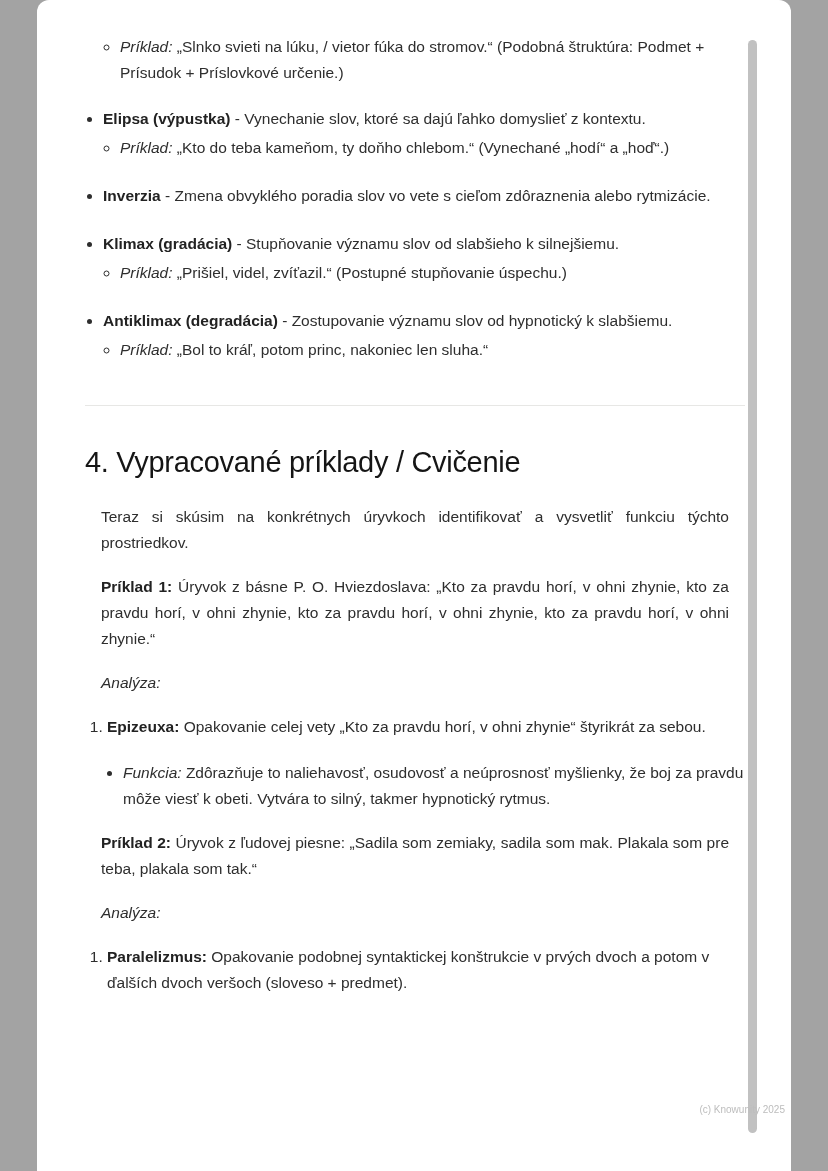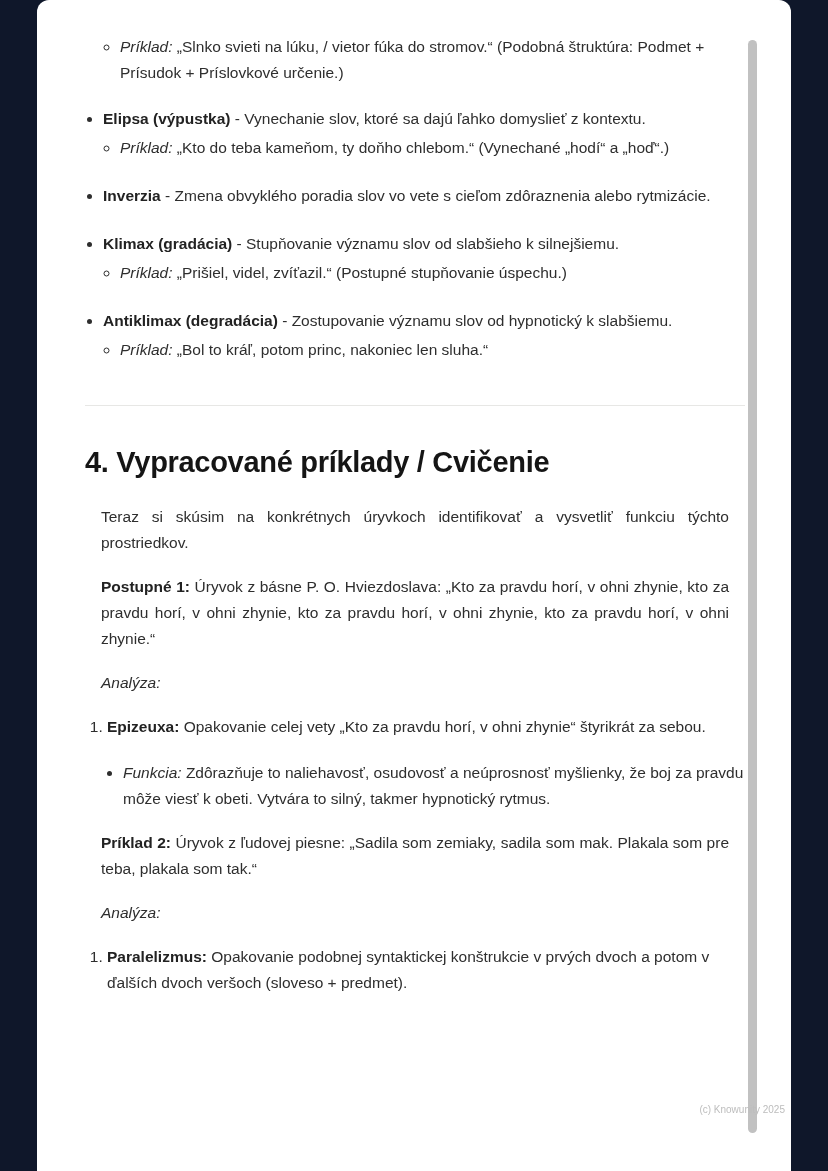--- a/index.html
+++ b/index.html
@@ -5,21 +5,21 @@
   * { margin:0; padding:0; box-sizing:border-box; }
   html,body { width:828px; }
   body {
     font-family:"Liberation Sans", sans-serif;
     background:#f1f1ef;
   }
   .viewport {
     position:relative;
     width:828px; height:1171px;
     overflow:hidden;
-    background:#0f172a;
+    background:#a3a3a3;
   }
   .page {
     position:absolute;
     left:37px; top:0;
     width:754px; height:1171px;
     background:#ffffff;
     border-radius:12px 12px 0 0;
   }
   .content {
     padding:34px 46px 0 48px;
@@ -27,21 +27,21 @@
     font-size:15.5px;
     line-height:26px;
   }
   strong { font-weight:700; color:#222; }
   em { font-style:italic; }
   p { margin:18px 16px; }
   p.justify { text-align:justify; }
   p.italic { font-style:italic; }
   h2 {
     font-size:29px;
-    font-weight:700;
+    font-weight:400;
     color:#151515;
     line-height:1.25;
     margin:38px 0 24px 0;
     letter-spacing:-0.3px;
   }
   hr.divider {
     border:none;
     border-top:1px solid #e7e7e5;
     margin:42px 0 0 0;
   }
@@ -123,21 +123,21 @@
           </ul>
         </li>
       </ul>
 
       <hr class="divider">
 
       <h2>4. Vypracované príklady / Cvičenie</h2>
 
       <p class="justify">Teraz si skúsim na konkrétnych úryvkoch identifikovať a vysvetliť funkciu týchto prostriedkov.</p>
 
-      <p class="justify"><strong>Postupné 1:</strong><span> Úryvok z básne P. O. Hviezdoslava: „Kto za pravdu horí, v ohni zhynie, kto za pravdu horí, v ohni zhynie, kto za pravdu horí, v ohni zhynie, kto za pravdu horí, v ohni zhynie.“</span></p>
+      <p class="justify"><strong>Príklad 1:</strong><span> Úryvok z básne P. O. Hviezdoslava: „Kto za pravdu horí, v ohni zhynie, kto za pravdu horí, v ohni zhynie, kto za pravdu horí, v ohni zhynie, kto za pravdu horí, v ohni zhynie.“</span></p>
 
       <p class="italic">Analýza:</p>
 
       <ol class="analysis">
         <li>
           <strong>Epizeuxa:</strong><span> Opakovanie celej vety „Kto za pravdu horí, v ohni zhynie“ štyrikrát za sebou.</span>
           <ul class="funkcia">
             <li><em>Funkcia:</em><span> Zdôrazňuje to naliehavosť, osudovosť a neúprosnosť myšlienky, že boj za pravdu môže viesť k obeti. Vytvára to silný, takmer hypnotický rytmus.</span></li>
           </ul>
         </li>

